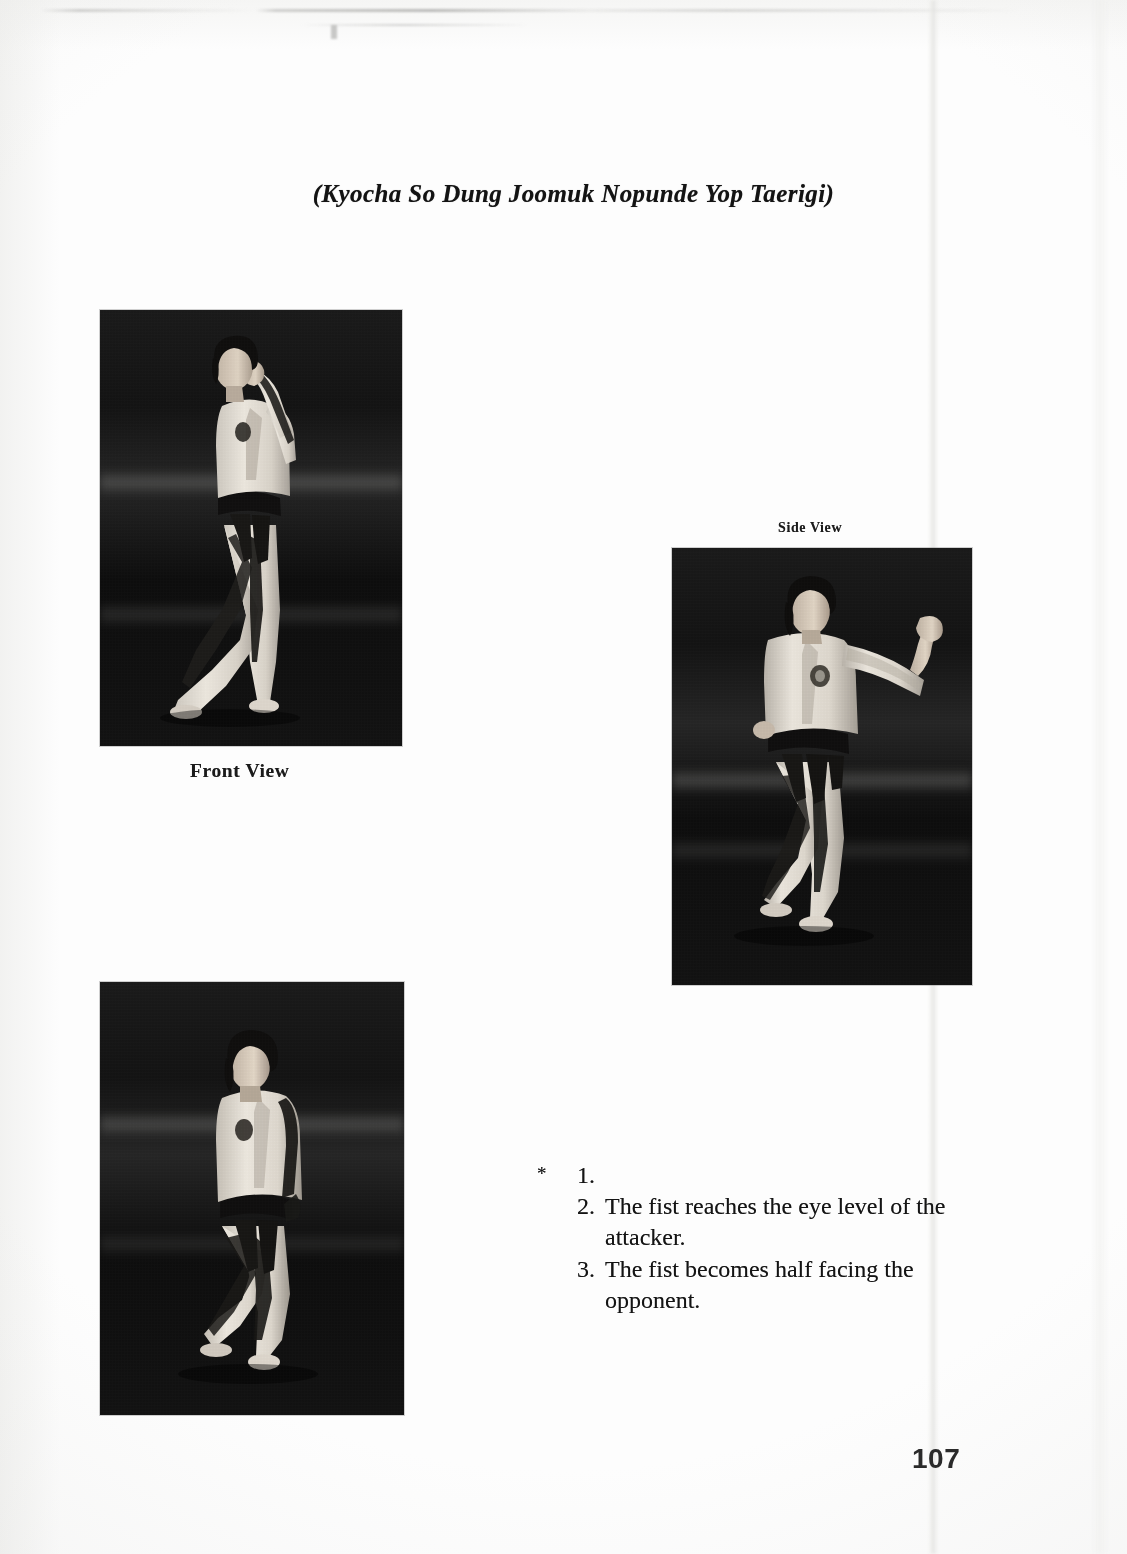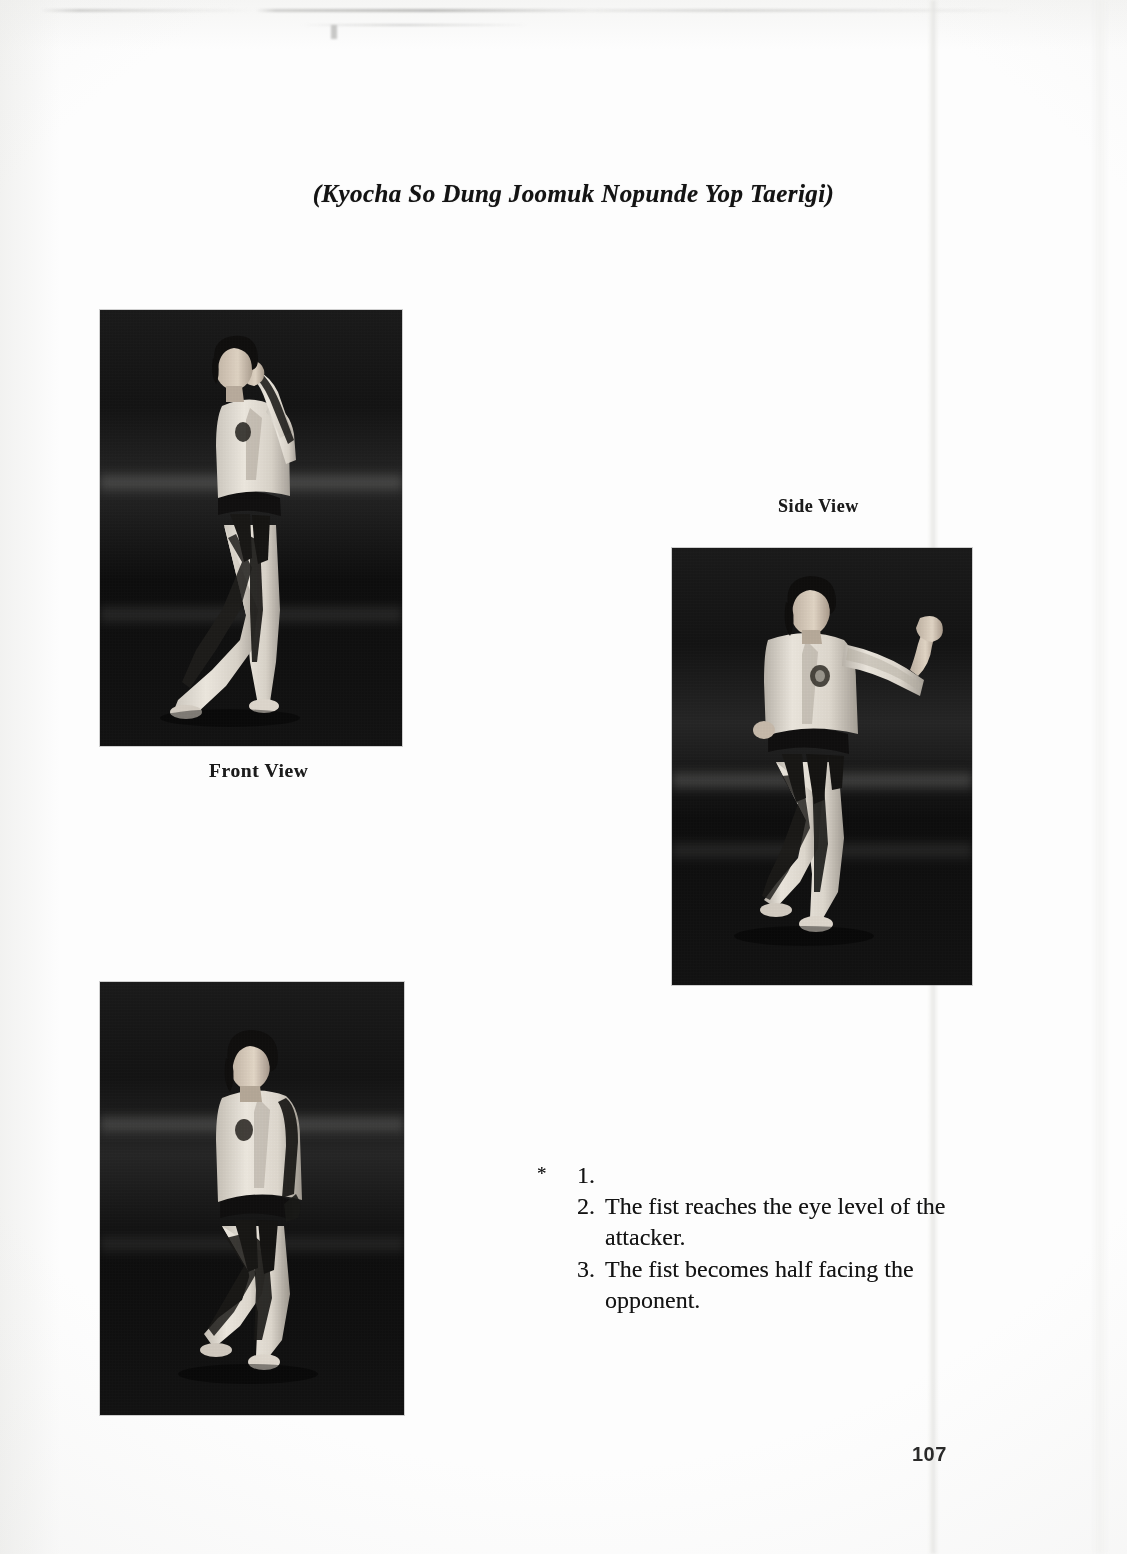--- a/index.html
+++ b/index.html
@@ -158,22 +158,22 @@
   
   .caption {
     position: absolute;
     font-family: "Liberation Serif", "DejaVu Serif", serif;
     font-weight: bold;
     color: #1b1b1b;
     letter-spacing: 0.6px;
     text-shadow: 0 0 0.6px rgba(0,0,0,0.4);
     white-space: nowrap;
   }
-  #caption-front { left: 190px; top: 760px; font-size: 19.5px; margin-left: 19px; }
-  #caption-side  { left: 778px; top: 496px; font-size: 18px; }
+  #caption-front { left: 190px; top: 760px; font-size: 19.5px; }
+  #caption-side  { left: 778px; top: 520px; font-size: 14px; }
   #caption-top   { left: 200px; top: 986px; font-size: 16px; font-style: italic; }
 
   
   #notes {
     position: absolute;
     left: 537px; top: 1160px;
     width: 470px;
   }
   .note-row {
     display: flex;
@@ -201,21 +201,21 @@
   .note-text {
     flex: 1 1 auto;
   }
 
   
   #page-number {
     position: absolute;
     left: 912px; top: 1443px;
     font-family: "Liberation Sans", "DejaVu Sans", sans-serif;
     font-weight: bold;
-    font-size: 20px;
+    font-size: 28px;
     letter-spacing: 0.5px;
     color: #2a2a2a;
   }
 </style>
 </head>
 <body>
 
 <div id="page">
 
   <div class="paper-tint"></div>

